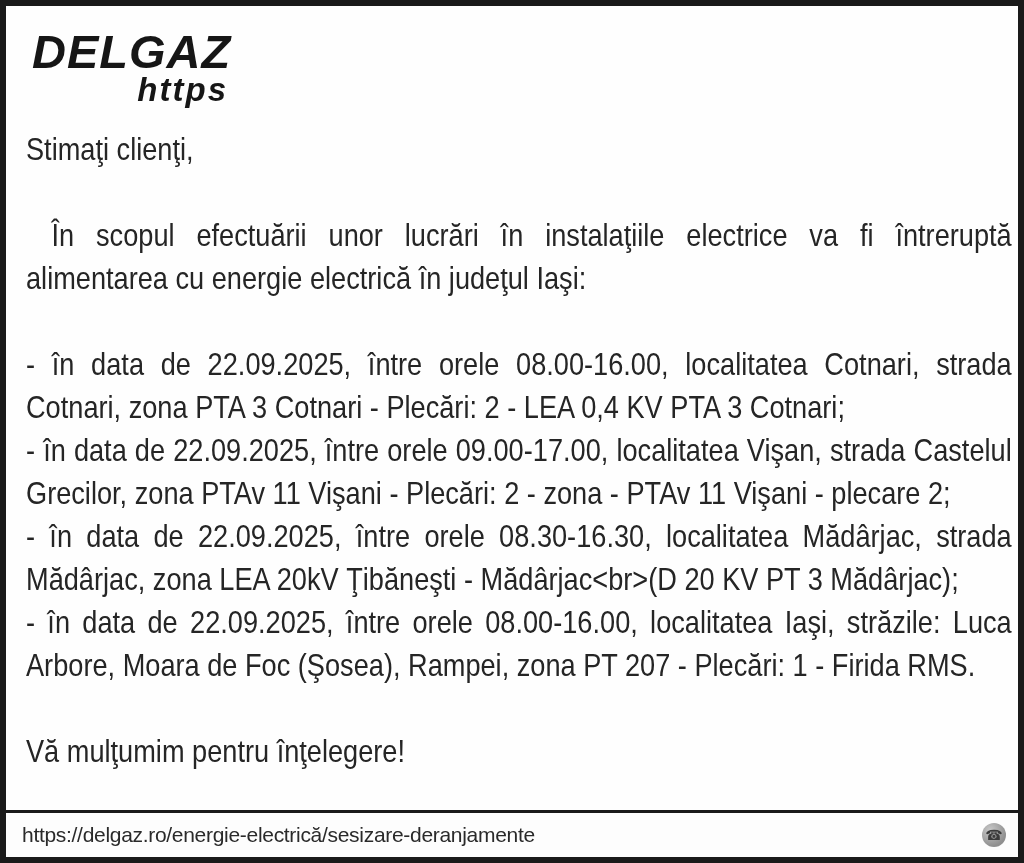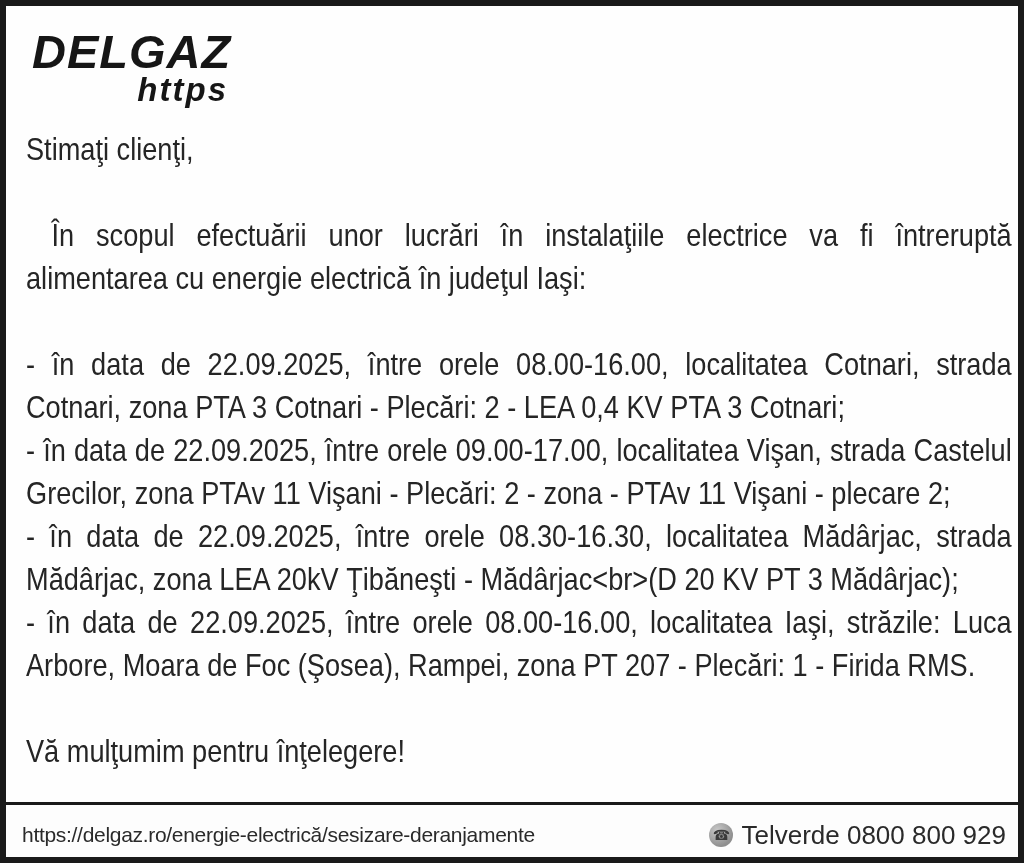--- a/index.html
+++ b/index.html
@@ -59,21 +59,21 @@
   .closing { margin-top: 43px; }
   
   .footer {
     position: absolute;
     left: 0; right: 0; bottom: 0;
     height: 44px;
     border-top: 3px solid #1a1a1a;
     display: flex;
     align-items: center;
     justify-content: space-between;
-    padding: 8px 12px 0 16px;
+    padding: 0 12px 0 16px;
     background: #fdfdfd;
   }
   .footer-url {
     font-size: 21px;
     color: #2a2a2a;
     letter-spacing: -0.3px;
   }
   .footer-phone {
     display: flex;
     align-items: center;
@@ -115,17 +115,16 @@
       <div class="outage-item">- în data de 22.09.2025, între orele 08.30-16.30, localitatea Mădârjac, strada Mădârjac, zona LEA 20kV Ţibăneşti - Mădârjac&lt;br&gt;(D 20 KV PT 3 Mădârjac);</div>
       <div class="outage-item">- în data de 22.09.2025, între orele 08.00-16.00, localitatea Iaşi, străzile: Luca Arbore, Moara de Foc (Şosea), Rampei, zona PT 207 - Plecări: 1 - Firida RMS.</div>
     </div>
     <div class="closing">Vă mulţumim pentru înţelegere!</div>
   </div>
 
   <div class="footer">
     <div class="footer-url">https://delgaz.ro/energie-electrică/sesizare-deranjamente</div>
     <div class="footer-phone">
       <span class="phone-icon">☎</span>
-      <span class="phone-label">Telverde 0800 800 929</span>
     </div>
   </div>
 
 </div>
 
 </body></html>

